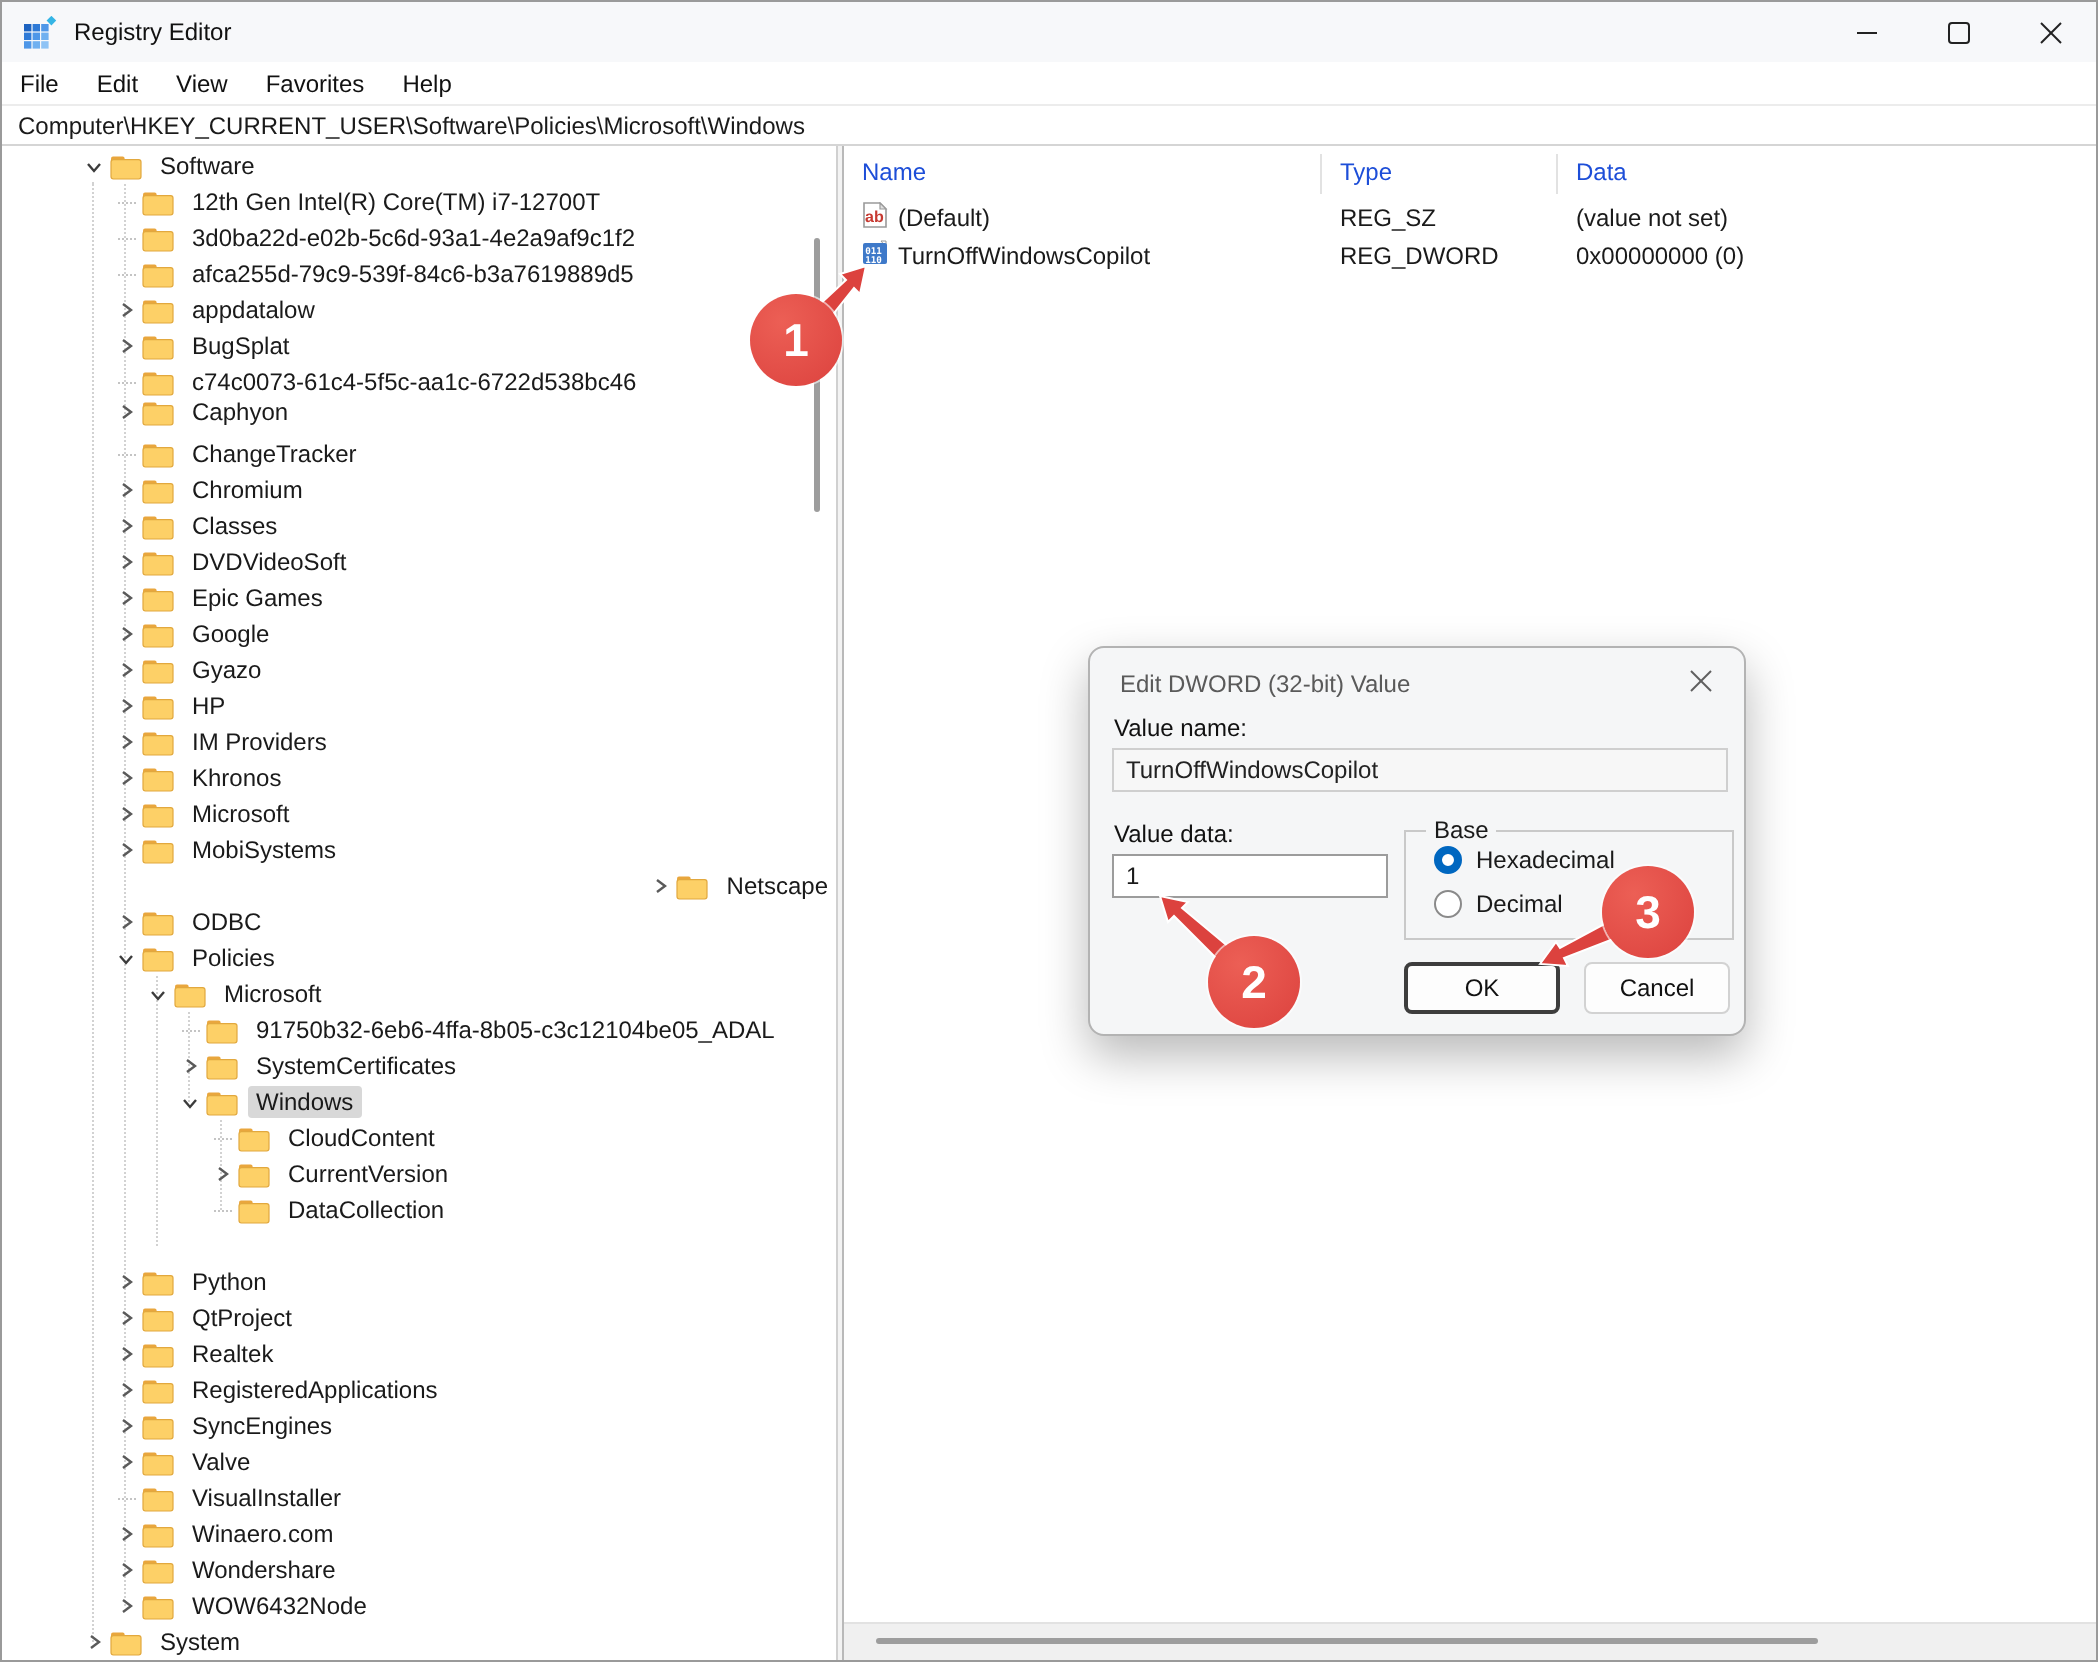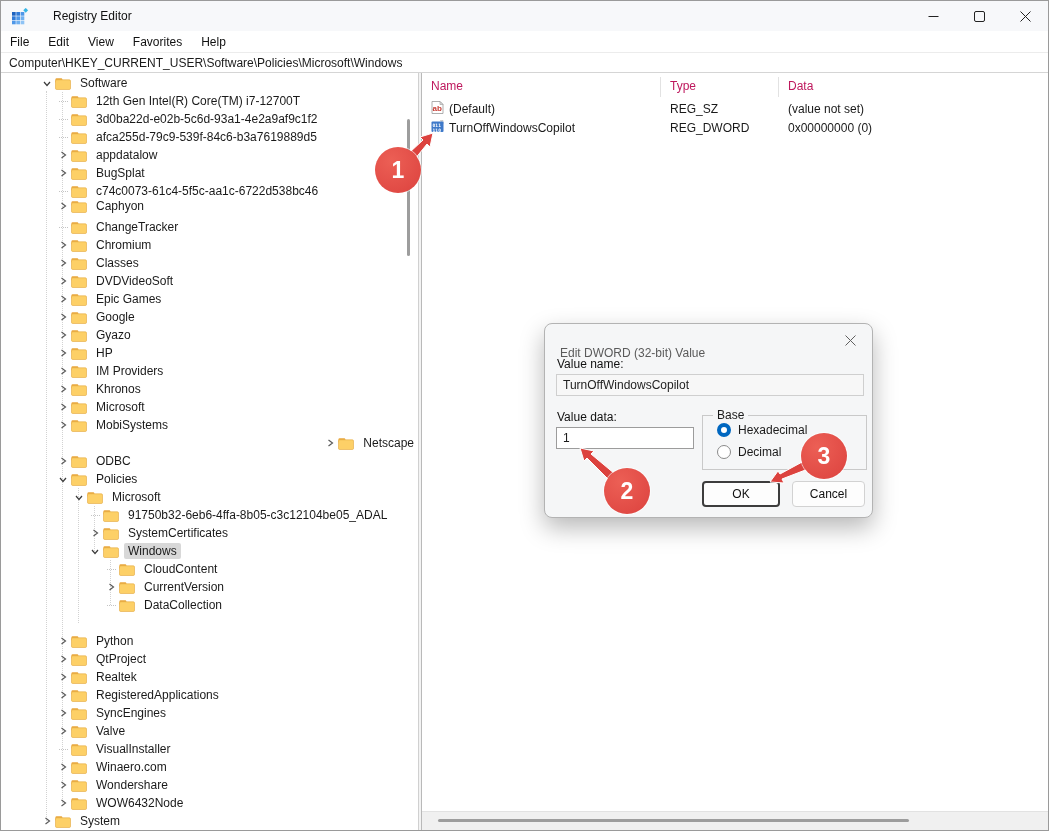--- a/index.html
+++ b/index.html
@@ -1,19 +1,19 @@
 <!DOCTYPE html>
 <html><head>
 <meta charset="utf-8">
 <style>
   html,body{margin:0;padding:0;width:1049px;height:831px;overflow:hidden;
     font-family:"Liberation Sans","DejaVu Sans",sans-serif;font-size:12px;color:#1a1a1a;background:#fff;}
   .window{position:absolute;inset:0;border:1px solid #9a9a9a;box-sizing:border-box;background:#fff;}
   
-  .titlebar{position:absolute;left:0;top:0;right:0;height:30px;background:#f7f8fa;display:flex;align-items:center;gap:16px;}
+  .titlebar{position:absolute;left:0;top:0;right:0;height:30px;background:#f7f8fa;display:flex;align-items:center;}
   .app-icon{margin:0 8px 0 10px;width:18px;height:17px;flex:0 0 auto;}
   .title-text{font-size:12px;color:#111;}
   .win-controls{position:absolute;right:0;top:0;height:30px;display:flex;}
   .win-btn{width:46px;height:30px;display:flex;align-items:center;justify-content:center;}
   
   .menubar{position:absolute;left:0;top:30px;right:0;height:21px;background:#fff;display:flex;align-items:center;padding-left:9px;gap:19px;}
   .menu-item{color:#111;}
   
   .addressbar{position:absolute;left:0;top:51px;right:0;height:21px;background:#fff;border-top:1px solid #ececec;border-bottom:1px solid #d5d5d5;display:flex;align-items:center;padding-left:8px;box-sizing:border-box;}
   
@@ -25,30 +25,30 @@
   .trow{position:absolute;left:0;right:0;height:18px;display:flex;align-items:center;white-space:nowrap;}
   .chev{width:12px;height:12px;margin-right:2px;display:flex;align-items:center;justify-content:center;flex:0 0 auto;}
   .leafdash{width:9px;border-top:1px dotted #c4c4c4;}
   .folder{width:16px;height:13px;margin-right:5px;flex:0 0 auto;}
   .tlabel{padding:1px 4px;border-radius:2px;}
   .trow.sel .tlabel{background:#d8d8d8;}
   .guide{position:absolute;width:0;border-left:1px dotted #d2d2d2;}
   .vthumb{position:absolute;left:406px;top:46px;width:3px;height:137px;background:#9d9d9d;border-radius:2px;}
   
   .lheader{position:absolute;left:0;top:4px;right:0;height:20px;display:flex;}
-  .hcell{box-sizing:border-box;padding:2px 0 0 9px;color:#be185d;border-right:1px solid #e2e2e2;}
+  .hcell{box-sizing:border-box;padding:2px 0 0 9px;color:#1d4ed8;border-right:1px solid #e2e2e2;}
   .hcell:last-child{border-right:none;}
   .lrow{position:absolute;left:0;right:0;height:19px;display:flex;align-items:center;}
   .lcell{box-sizing:border-box;padding-left:9px;display:flex;align-items:center;gap:5px;overflow:hidden;white-space:nowrap;}
   .vicon{width:13px;height:13px;flex:0 0 auto;}
   .hscroll{position:absolute;left:0;right:0;bottom:0;height:18px;background:#f0f0f0;border-top:1px solid #e2e2e2;}
   .hthumb{position:absolute;left:16px;top:7px;width:471px;height:3px;background:#9d9d9d;border-radius:2px;}
   
   .dialog{position:absolute;left:543px;top:322px;width:329px;height:195px;background:#f5f6f7;border:1px solid #b3b3b3;border-radius:8px;box-shadow:0 10px 24px rgba(0,0,0,.28);z-index:10;box-sizing:border-box;}
-  .dlg-title{position:absolute;left:15px;top:22px;color:#5a5a5a;}
+  .dlg-title{position:absolute;left:15px;top:11px;color:#5a5a5a;}
   .dlg-close{position:absolute;right:13px;top:7px;width:18px;height:18px;display:flex;align-items:center;justify-content:center;color:#5f5f5f;font-size:13px;}
   .dlg-label{position:absolute;color:#111;}
   .lbl-name{left:12px;top:33px;}
   .lbl-data{left:12px;top:86px;}
   .inp{position:absolute;box-sizing:border-box;height:22px;font-family:inherit;font-size:12px;padding:2px 6px;display:flex;align-items:center;}
   .inp-name{left:11px;top:50px;width:308px;background:#f7f7f7;border:1px solid #cfcfcf;color:#222;}
   .inp-data{left:11px;top:103px;width:138px;background:#fff;border:1px solid #9c9c9c;}
   .groupbox{position:absolute;left:157px;top:91px;width:163px;height:53px;border:1px solid #c9c9c9;}
   .gb-label{position:absolute;left:10px;top:-8px;background:#f5f6f7;padding:0 4px;}
   .radio-row{position:absolute;left:14px;display:flex;align-items:center;gap:7px;}

